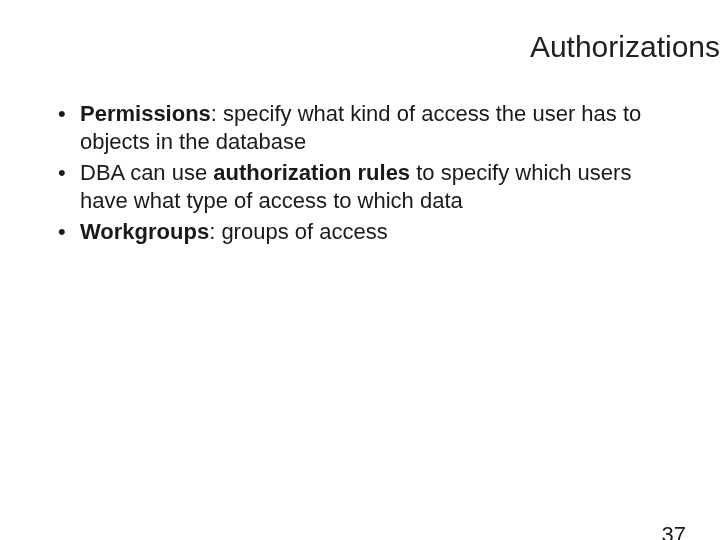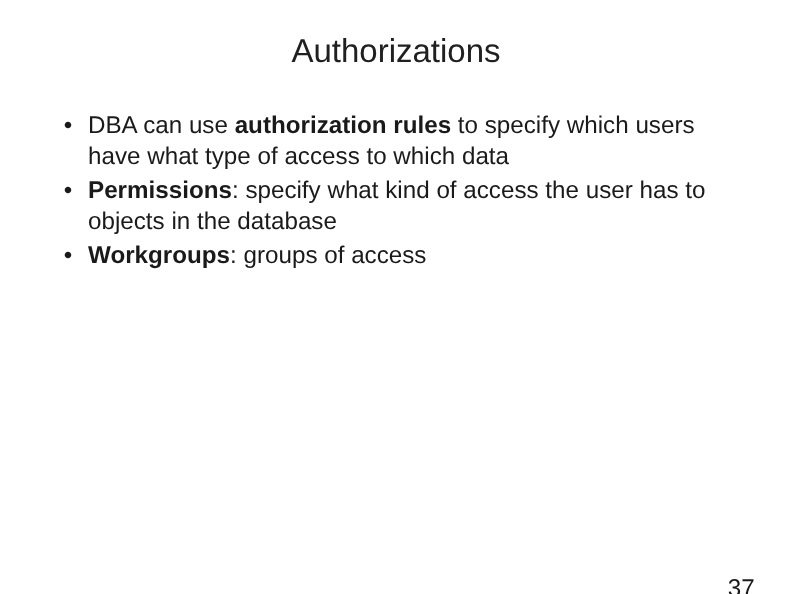--- a/index.html
+++ b/index.html
@@ -13,21 +13,21 @@
     position: relative;
     overflow: hidden;
   }
   .slide {
     width: 720px;
     height: 540px;
     position: relative;
     box-sizing: border-box;
   }
   .title {
-    text-align: center;
+    text-align: right;
     font-size: 30px;
     font-weight: normal;
     margin-top: 30px;
     margin-bottom: 36px;
     color: #202020;
   }
   .body {
     padding: 0 50px 0 50px;
     font-size: 22px;
     line-height: 1.25;
@@ -62,24 +62,24 @@
 </style>
 </head>
 <body>
 
 <div class="slide">
   <div class="title">Authorizations</div>
 
   <div class="body">
     <ul class="bullets">
       <li>
-        <span>DBA can use </span><span class="b">authorization rules</span><span> to specify which users have what type of access to which data</span>
+        <span></span><span class="b">Permissions</span><span>: specify what kind of access the user has to objects in the database</span>
       </li>
       <li>
-        <span></span><span class="b">Permissions</span><span>: specify what kind of access the user has to objects in the database</span>
+        <span>DBA can use </span><span class="b">authorization rules</span><span> to specify which users have what type of access to which data</span>
       </li>
       <li>
         <span></span><span class="b">Workgroups</span><span>: groups of access</span>
       </li>
     </ul>
   </div>
 
   <div class="pagenum">37</div>
 </div>
 

